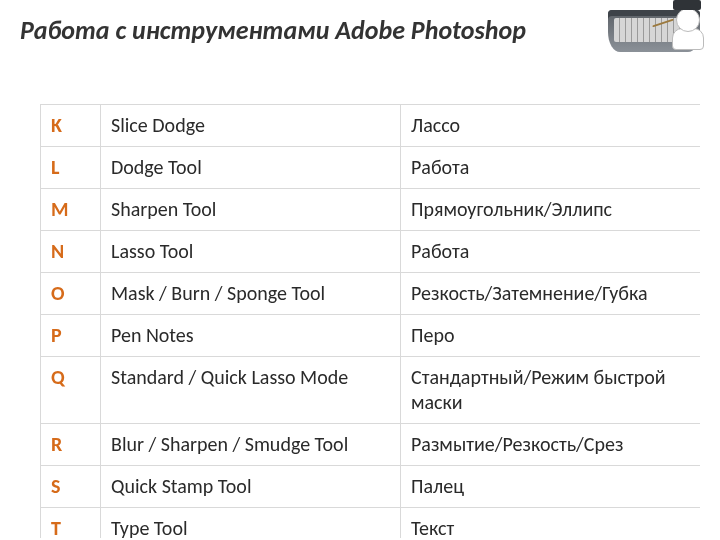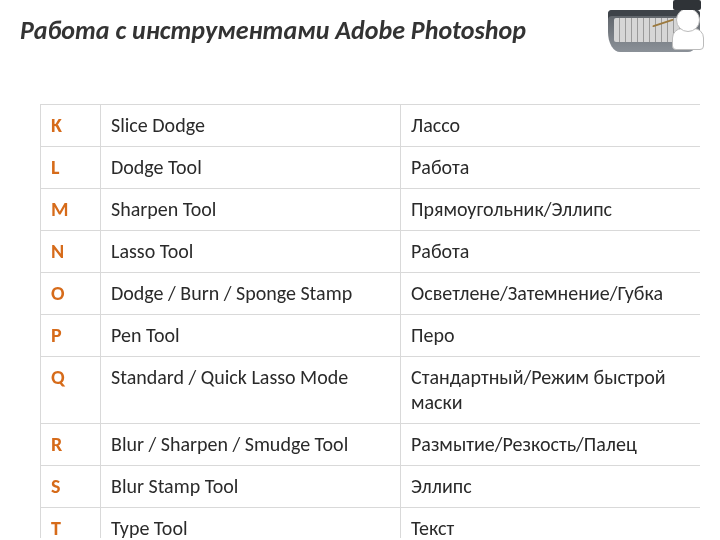--- a/index.html
+++ b/index.html
@@ -197,42 +197,42 @@
       <td>Sharpen Tool</td>
       <td>Прямоугольник/Эллипс</td>
     </tr>
     <tr>
       <td class="key">N</td>
       <td>Lasso Tool</td>
       <td>Работа</td>
     </tr>
     <tr>
       <td class="key">O</td>
-      <td>Dodge / Burn / Sponge Stamp</td>
-      <td>Осветлене/Затемнение/Губка</td>
+      <td>Mask / Burn / Sponge Tool</td>
+      <td>Резкость/Затемнение/Губка</td>
     </tr>
     <tr>
       <td class="key">P</td>
-      <td>Pen Tool</td>
+      <td>Pen Notes</td>
       <td>Перо</td>
     </tr>
     <tr>
       <td class="key">Q</td>
       <td>Standard / Quick Lasso Mode</td>
       <td>Стандартный/Режим быстрой маски</td>
     </tr>
     <tr>
       <td class="key">R</td>
       <td>Blur / Sharpen / Smudge Tool</td>
-      <td>Размытие/Резкость/Палец</td>
+      <td>Размытие/Резкость/Срез</td>
     </tr>
     <tr>
       <td class="key">S</td>
-      <td>Blur Stamp Tool</td>
-      <td>Эллипс</td>
+      <td>Quick Stamp Tool</td>
+      <td>Палец</td>
     </tr>
     <tr>
       <td class="key">T</td>
       <td>Type Tool</td>
       <td>Текст</td>
     </tr>
   </tbody>
 </table>
 </div>
 

